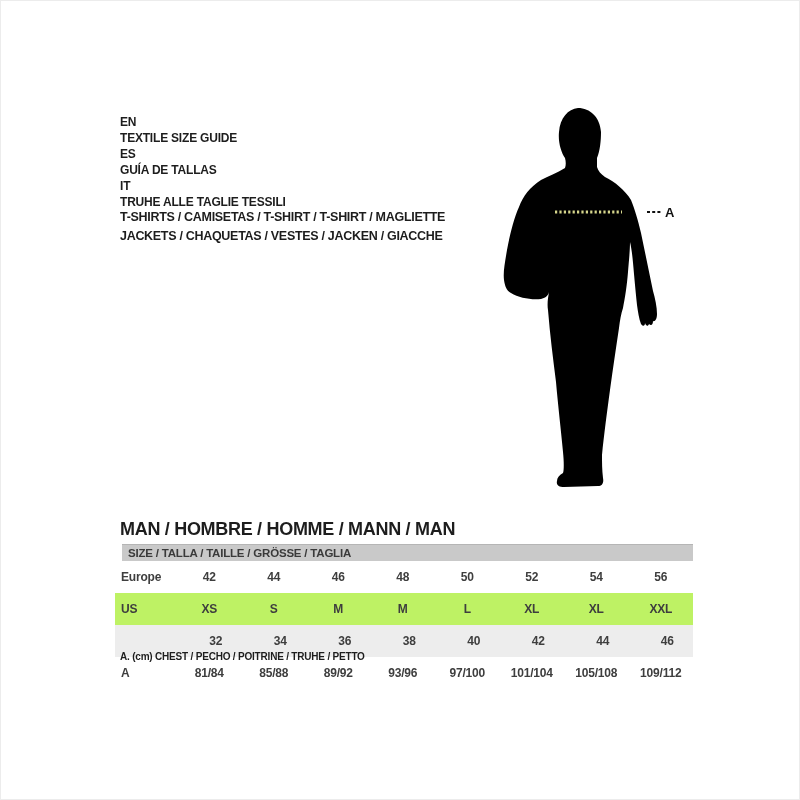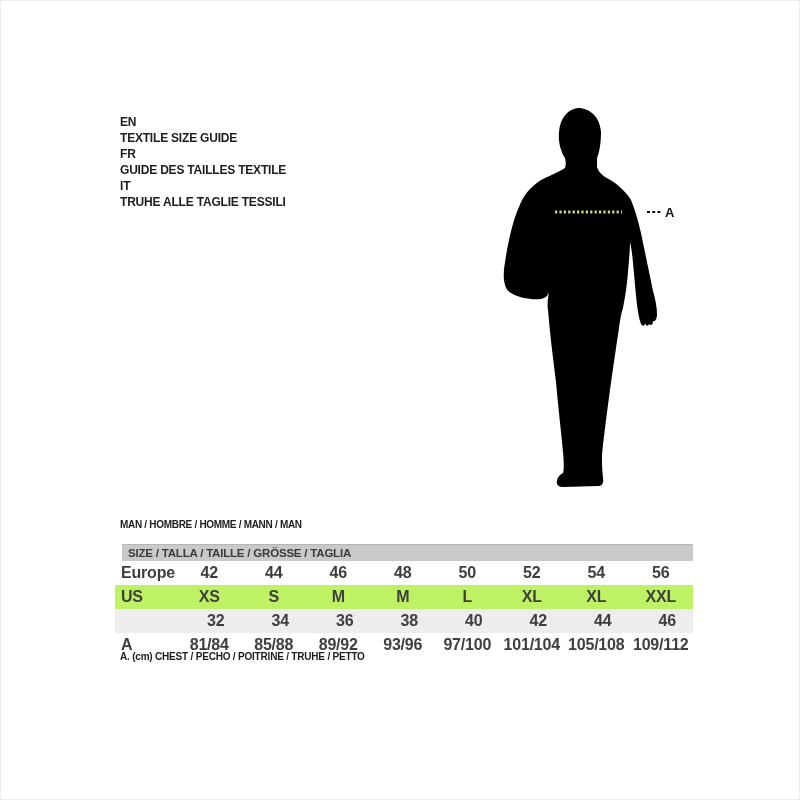--- a/index.html
+++ b/index.html
@@ -10,51 +10,55 @@
   }
   
   .lang-block{position:absolute;left:120px;top:114px;}
   .lang-row{display:flex;line-height:16px;font-size:12px;font-weight:bold;letter-spacing:-0.2px;color:#1d1d1d;flex-direction:column;}
   .lang-code{width:40px;}
   
   .category-block{position:absolute;left:120px;top:208px;font-size:12.5px;font-weight:bold;line-height:19px;letter-spacing:-0.3px;color:#1d1d1d;}
   
   .figure-wrap{position:absolute;left:497px;top:100px;width:200px;height:400px;}
   
-  .section-title{position:absolute;left:120px;top:519px;font-size:10px;font-weight:bold;letter-spacing:-0.3px;color:#1d1d1d;}
+  .section-title{position:absolute;left:120px;top:519px;font-size:18px;font-weight:bold;letter-spacing:-0.3px;color:#1d1d1d;}
   
   .size-table{position:absolute;left:115px;top:544px;width:578px;}
   .t-header{height:17px;display:flex;align-items:center;padding-left:6px;box-sizing:border-box;
     font-size:11.5px;font-weight:bold;letter-spacing:-0.2px;color:#3a3a3a;border-top:1px solid #b5b5b5;margin-left:7px;}
-  .t-row{display:flex;height:24px;align-items:center;font-size:16px;font-weight:bold;letter-spacing:-0.2px;color:#3e3e3e;}
+  .t-row{display:flex;height:32px;align-items:center;font-size:12px;font-weight:bold;letter-spacing:-0.2px;color:#3e3e3e;}
   .t-row .lbl{width:62px;padding-left:6px;box-sizing:border-box;text-align:left;}
   .t-row .val{flex:1;text-align:center;}
   
   .footnote{position:absolute;left:120px;top:651px;font-size:10px;font-weight:bold;letter-spacing:-0.2px;color:#1d1d1d;}
 </style>
 </head>
 <body>
 
 <div class="page">
 
   <div class="lang-block">
     <div class="lang-row">
       <span class="lang-code">EN</span>
       <span>TEXTILE SIZE GUIDE</span>
     </div>
     <div class="lang-row">
-      <span class="lang-code">FR</span>
-      <span>GUIDE DES TAILLES TEXTILE</span>
+      <span class="lang-code">ES</span>
+      <span>GUÍA DE TALLAS</span>
     </div>
     <div class="lang-row">
       <span class="lang-code">IT</span>
       <span>TRUHE ALLE TAGLIE TESSILI</span>
     </div>
   </div>
 
+  <div class="category-block">
+    <div>T-SHIRTS / CAMISETAS / T-SHIRT / T-SHIRT / MAGLIETTE</div>
+    <div>JACKETS / CHAQUETAS / VESTES / JACKEN / GIACCHE</div>
+  </div>
 
   <div class="figure-wrap">
     <svg width="200" height="400" viewBox="0 0 200 400">
       <path fill="#000000" d="
         M81 8
         C71 9 63 18 62 32
         C61 42 64 52 68 58
         C69 62 69 65 68 68
         C60 73 51 76 44 80
         C33 87 26 96 22 107

